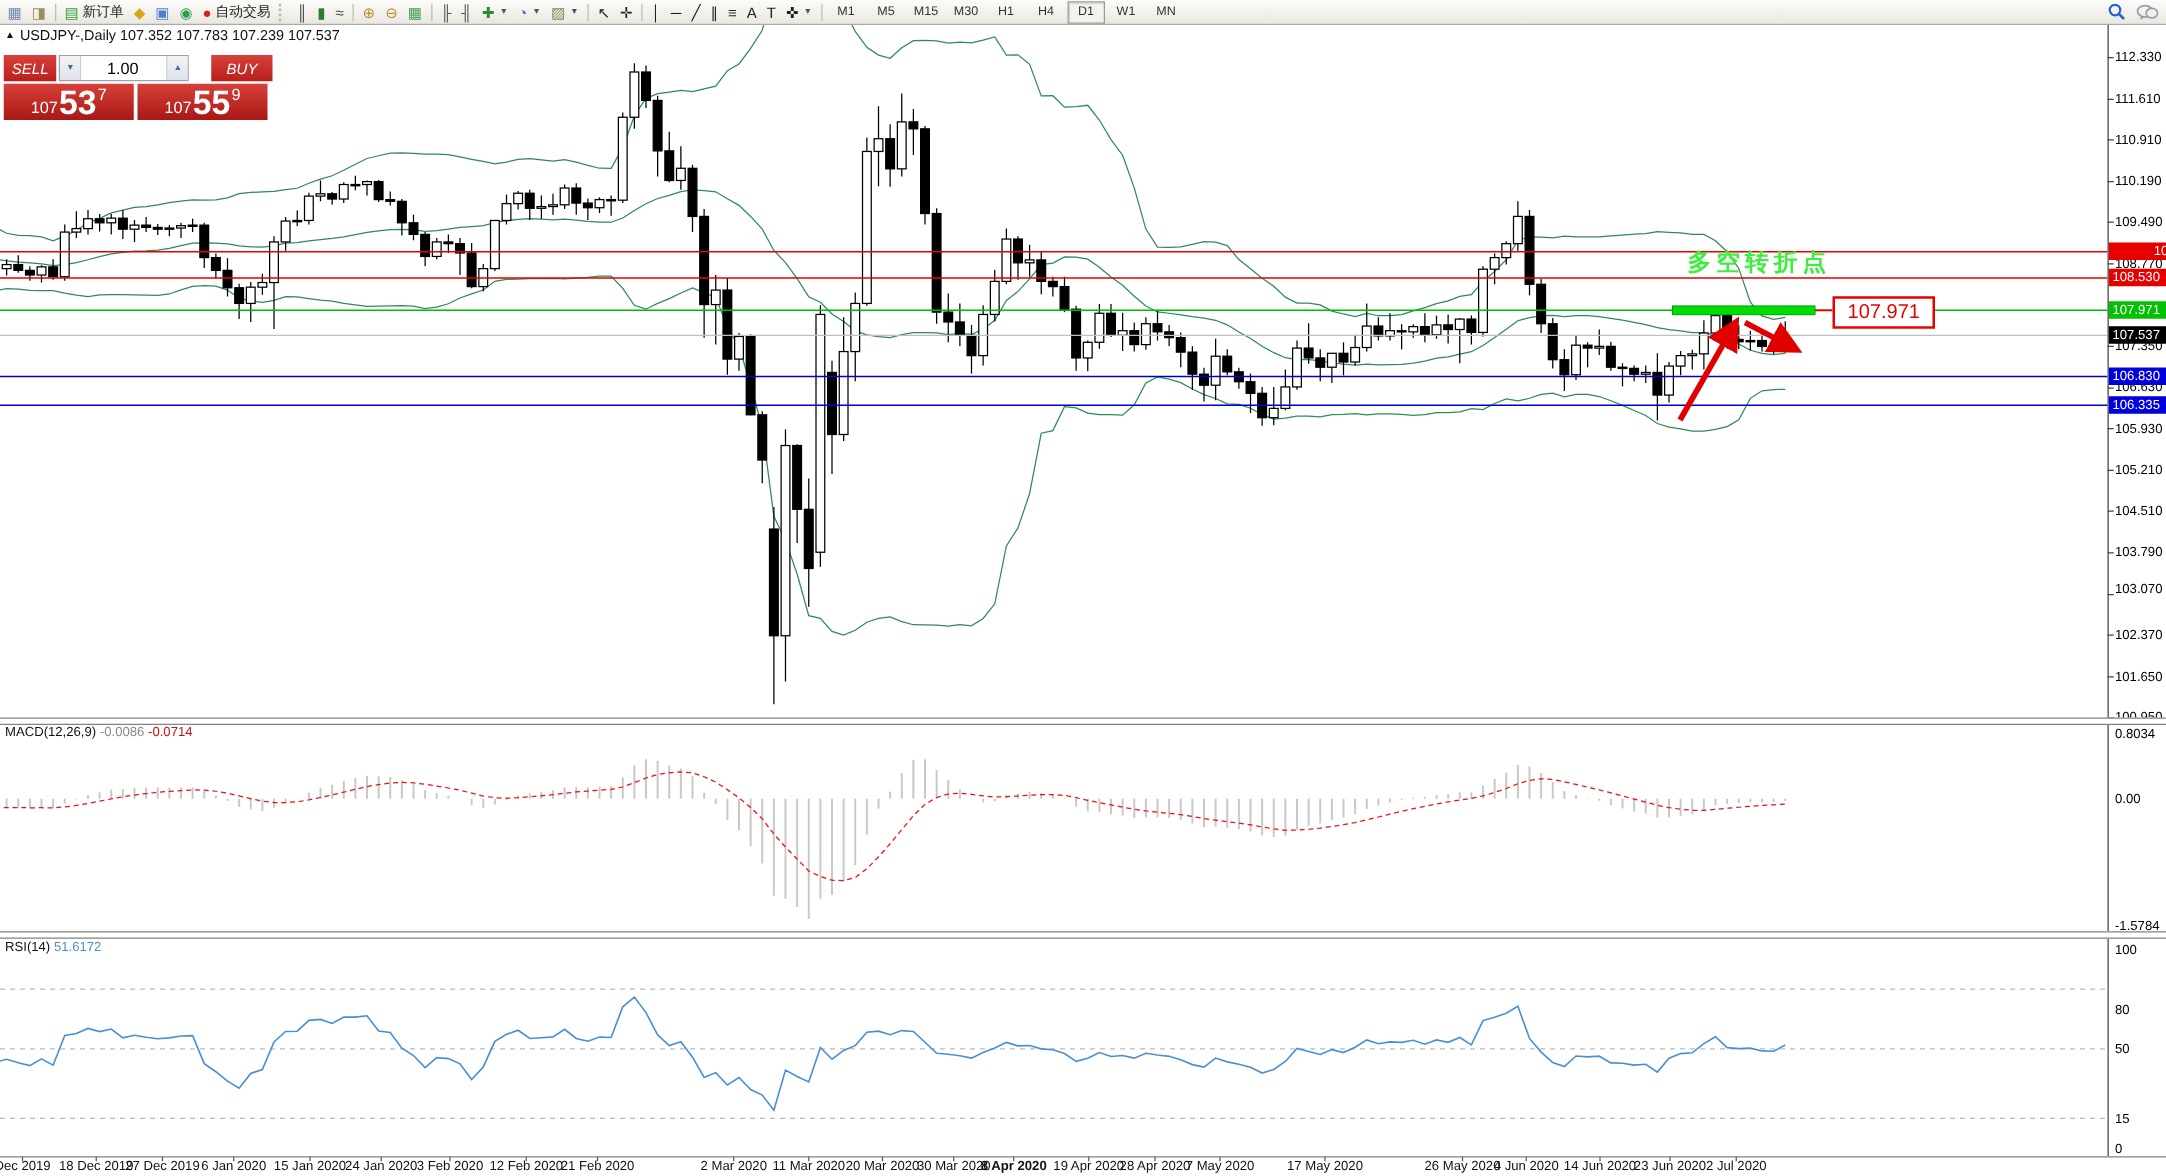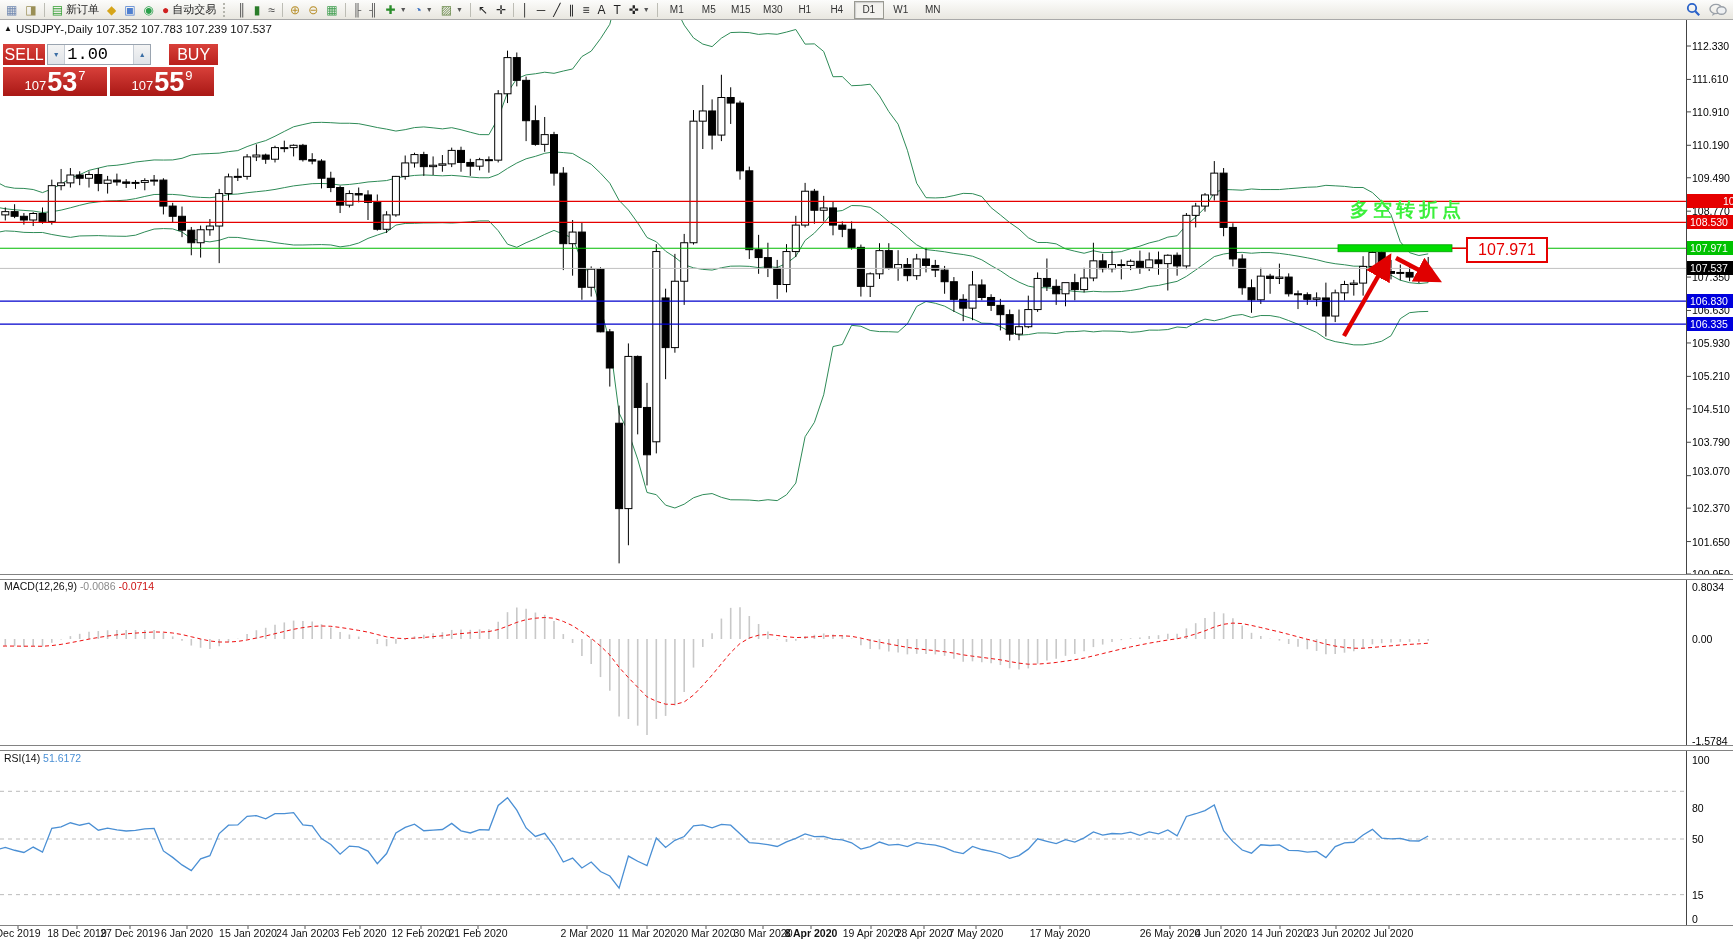--- a/index.html
+++ b/index.html
@@ -18,29 +18,29 @@
   .tf-btn{height:16px;min-width:24px;text-align:center;line-height:16px;font-size:10px;color:#333;
     border:1px solid transparent;margin:0 1px;padding:0 2px;}
   .tf-btn.active{background:#f3f2ee;border:1px solid #9a9a92;box-shadow:inset 1px 1px 1px #ccc;}
   #tb-right{position:absolute;right:6px;top:2px;display:flex;gap:8px;align-items:center;}
   
   #chart-title{position:absolute;left:4px;top:23px;font-size:11.5px;color:#111;z-index:5;}
   #chart-title .mark{font-size:8px;vertical-align:2px;margin-right:4px;}
   
   #trade-panel{position:absolute;left:3px;top:44px;z-index:6;width:215px;}
   .tp-row1{display:flex;height:21px;}
-  .tp-sell,.tp-buy{width:52px;background:linear-gradient(#d8403a,#b9201c);color:#fff;font-size:16px;
-    display:flex;align-items:center;justify-content:center;cursor:pointer;}
+  .tp-sell,.tp-buy{width:52px;background:linear-gradient(#d8403a,#b9201c);color:#fff;font-size:12px;
+    display:flex;align-items:center;justify-content:center;cursor:pointer;font-style:italic;}
   .tp-buy{width:60px;margin-left:18px;}
   .tp-vol{display:flex;height:21px;border:1px solid #9aa4b0;background:#fff;box-sizing:border-box;margin-left:2px;}
   .tp-spin{width:16px;background:linear-gradient(#f4f4f4,#dfe3e8);color:#3b6ea5;font-size:7px;
     display:flex;align-items:center;justify-content:center;cursor:pointer;border-right:1px solid #c6ccd4;}
   .tp-spin.up{border-right:none;border-left:1px solid #c6ccd4;}
-  .tp-vol input{width:62px;border:none;outline:none;text-align:left;font-size:17px;padding-right:4px;
-    font-family:Liberation Mono, monospace;}
+  .tp-vol input{width:62px;border:none;outline:none;text-align:center;font-size:13px;padding-right:4px;
+    font-family:Liberation Sans, sans-serif;}
   .tp-row2{display:flex;height:29px;margin-top:2px;}
   .tp-price{width:104px;background:linear-gradient(#d8403a,#a91815);color:#fff;display:flex;
     align-items:flex-end;justify-content:center;padding-bottom:1px;cursor:pointer;}
   .tp-price+.tp-price{margin-left:3px;}
   .tp-price .pre{font-size:13px;margin-bottom:2px;}
   .tp-price .big{font-size:27px;font-weight:bold;line-height:26px;margin:0 1px;}
   .tp-price .sup{font-size:13px;align-self:flex-start;margin-top:1px;}
   
   .tick-label{position:absolute;left:1692px;font-size:10.5px;color:#000;transform:translateY(-50%);}
   .badge{position:absolute;left:1687px;width:46px;font-size:10.5px;color:#fff;line-height:14px;

